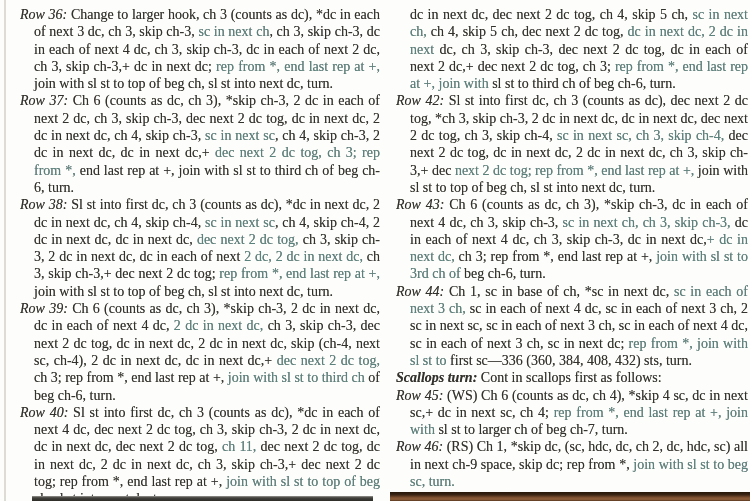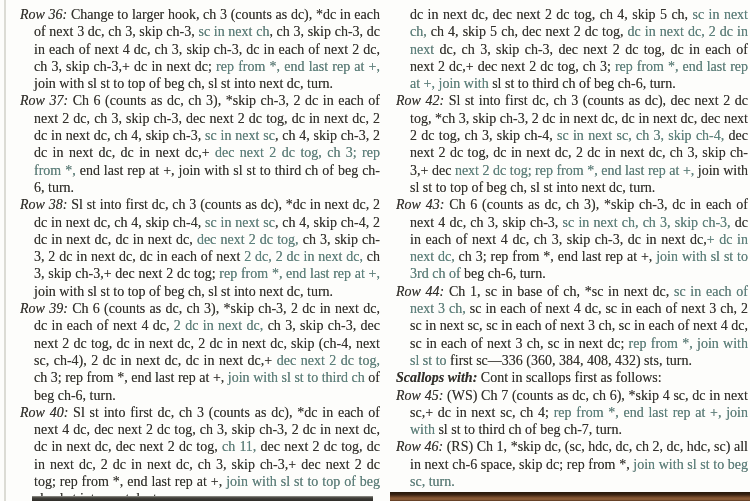--- a/index.html
+++ b/index.html
@@ -43,21 +43,21 @@
         <p class="para"><span class="label">Row 37:</span> <span>Ch 6 (counts as dc, ch 3), *skip ch-3, 2 dc in each of next 2 dc, ch 3, skip ch-3, dec next 2 dc tog, dc in next dc, 2 dc in next dc, ch 4, skip ch-3, </span><span class="accent">sc in next sc</span><span>, ch 4, skip ch-3, 2 dc in next dc, dc in next dc,+ </span><span class="accent">dec next 2 dc tog, ch 3; rep from *,</span><span> end last rep at +, join with sl st to third ch of beg ch-6, turn.</span></p>
         <p class="para"><span class="label">Row 38:</span> <span>Sl st into first dc, ch 3 (counts as dc), *dc in next dc, 2 dc in next dc, ch 4, skip ch-4, </span><span class="accent">sc in next sc</span><span>, ch 4, skip ch-4, 2 dc in next dc, dc in next dc, </span><span class="accent">dec next 2 dc tog,</span><span> ch 3, skip ch-3, 2 dc in next dc, dc in each of next </span><span class="accent">2 dc, 2 dc in next dc,</span><span> ch 3, skip ch-3,+ dec next 2 dc tog; </span><span class="accent">rep from *, end last rep at +,</span><span> join with sl st to top of beg ch, sl st into next dc, turn.</span></p>
         <p class="para"><span class="label">Row 39:</span> <span>Ch 6 (counts as dc, ch 3), *skip ch-3, 2 dc in next dc, dc in each of next 4 dc, </span><span class="accent">2 dc in next dc,</span><span> ch 3, skip ch-3, dec next 2 dc tog, dc in next dc, 2 dc in next dc, skip (ch-4, next sc, ch-4), 2 dc in next dc, dc in next dc,+ </span><span class="accent">dec next 2 dc tog,</span><span> ch 3; rep from *, end last rep at +, </span><span class="accent">join with sl st to third ch</span><span> of beg ch-6, turn.</span></p>
         <p class="para"><span class="label">Row 40:</span> <span>Sl st into first dc, ch 3 (counts as dc), *dc in each of next 4 dc, dec next 2 dc tog, ch 3, skip ch-3, 2 dc in next dc, dc in next dc, dec next 2 dc tog, </span><span class="accent">ch 11,</span><span> dec next 2 dc tog, dc in next dc, 2 dc in next dc, ch 3, skip ch-3,+ dec next 2 dc tog; rep from *, end last rep at +, </span><span class="accent">join with sl st to top of beg</span><span> ch, sl st into next dc, turn.</span></p>
       </div>
     <div class="col right" id="col-1">
         <p class="para cont"><span>dc in next dc, dec next 2 dc tog, ch 4, skip 5 ch, </span><span class="accent">sc in next ch,</span><span> ch 4, skip 5 ch, dec next 2 dc tog, </span><span class="accent">dc in next dc, 2 dc in next</span><span> dc, ch 3, skip ch-3, dec next 2 dc tog, dc in each of next 2 dc,+ dec next 2 dc tog, ch 3; </span><span class="accent">rep from *, end last rep at +, join with</span><span> sl st to third ch of beg ch-6, turn.</span></p>
         <p class="para"><span class="label">Row 42:</span> <span>Sl st into first dc, ch 3 (counts as dc), dec next 2 dc tog, *ch 3, skip ch-3, 2 dc in next dc, dc in next dc, dec next 2 dc tog, ch 3, skip ch-4, </span><span class="accent">sc in next sc, ch 3, skip ch-4,</span><span> dec next 2 dc tog, dc in next dc, 2 dc in next dc, ch 3, skip ch-3,+ dec </span><span class="accent">next 2 dc tog; rep from *, end last rep at +,</span><span> join with sl st to top of beg ch, sl st into next dc, turn.</span></p>
         <p class="para"><span class="label">Row 43:</span> <span>Ch 6 (counts as dc, ch 3), *skip ch-3, dc in each of next 4 dc, ch 3, skip ch-3, </span><span class="accent">sc in next ch, ch 3, skip ch-3,</span><span> dc in each of next 4 dc, ch 3, skip ch-3, dc in next dc,</span><span class="accent">+ dc in next dc,</span><span> ch 3; rep from *, end last rep at +, </span><span class="accent">join with sl st to 3rd ch of</span><span> beg ch-6, turn.</span></p>
         <p class="para"><span class="label">Row 44:</span> <span>Ch 1, sc in base of ch, *sc in next dc, </span><span class="accent">sc in each of next 3 ch,</span><span> sc in each of next 4 dc, sc in each of next 3 ch, 2 sc in next sc, sc in each of next 3 ch, sc in each of next 4 dc, sc in each of next 3 ch, sc in next dc; </span><span class="accent">rep from *, join with sl st to</span><span> first sc—336 (360, 384, 408, 432) sts, turn.</span></p>
-        <p class="para"><span class="label bold">Scallops with:</span> <span>Cont in scallops first as follows:</span></p>
-        <p class="para"><span class="label">Row 45:</span> <span>(WS) Ch 7 (counts as dc, ch 6), *skip 4 sc, dc in next sc,+ dc in next sc, ch 4; </span><span class="accent">rep from *, end last rep at +, join with</span><span> sl st to third ch of beg ch-7, turn.</span></p>
-        <p class="para"><span class="label">Row 46:</span> <span>(RS) Ch 1, *skip dc, (sc, hdc, dc, ch 2, dc, hdc, sc) all in next ch-6 space, skip dc; rep from *, </span><span class="accent">join with sl st to beg sc, turn.</span></p>
+        <p class="para"><span class="label bold">Scallops turn:</span> <span>Cont in scallops first as follows:</span></p>
+        <p class="para"><span class="label">Row 45:</span> <span>(WS) Ch 6 (counts as dc, ch 4), *skip 4 sc, dc in next sc,+ dc in next sc, ch 4; </span><span class="accent">rep from *, end last rep at +, join with</span><span> sl st to larger ch of beg ch-7, turn.</span></p>
+        <p class="para"><span class="label">Row 46:</span> <span>(RS) Ch 1, *skip dc, (sc, hdc, dc, ch 2, dc, hdc, sc) all in next ch-9 space, skip dc; rep from *, </span><span class="accent">join with sl st to beg sc, turn.</span></p>
         <p class="para"><span class="label">Row 47:</span> <span>Sl st into next (sc, hdc, dc and ch-1 space), ch 8 (counts as dc, ch 5), *skip (dc, hdc, sc, hdc and dc), dc in next ch-1</span></p>
       </div>
   </div>
   <div class="photo-bar left-bar"></div>
   <div class="photo-bar right-bar"></div>
 </div>
 
 </body></html>

